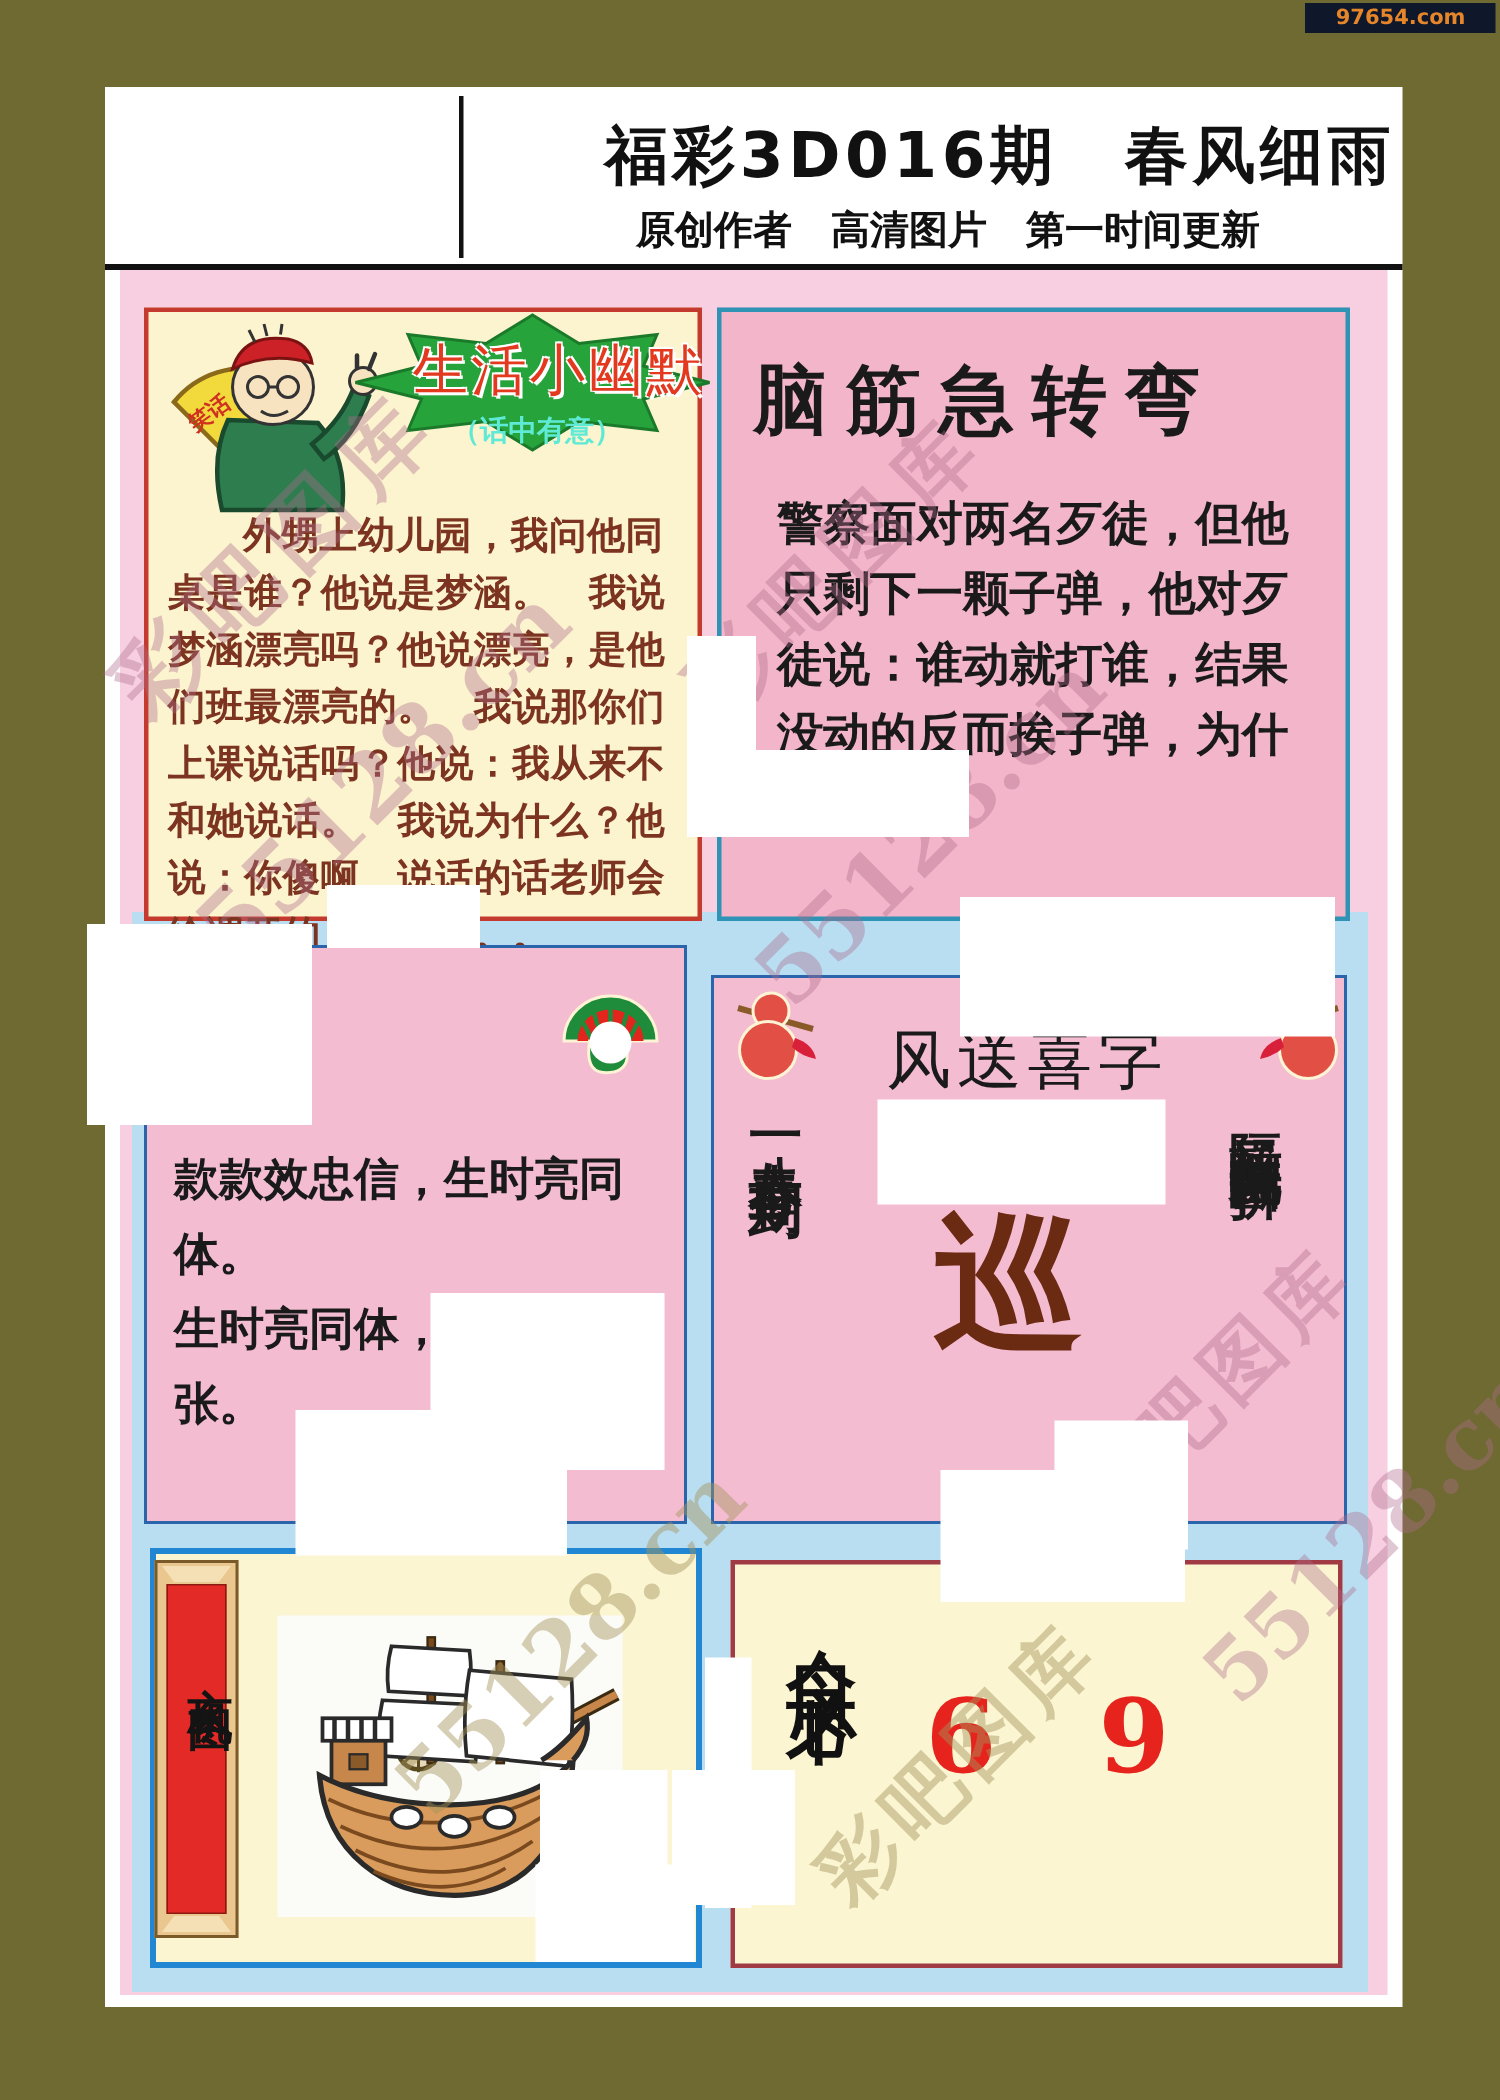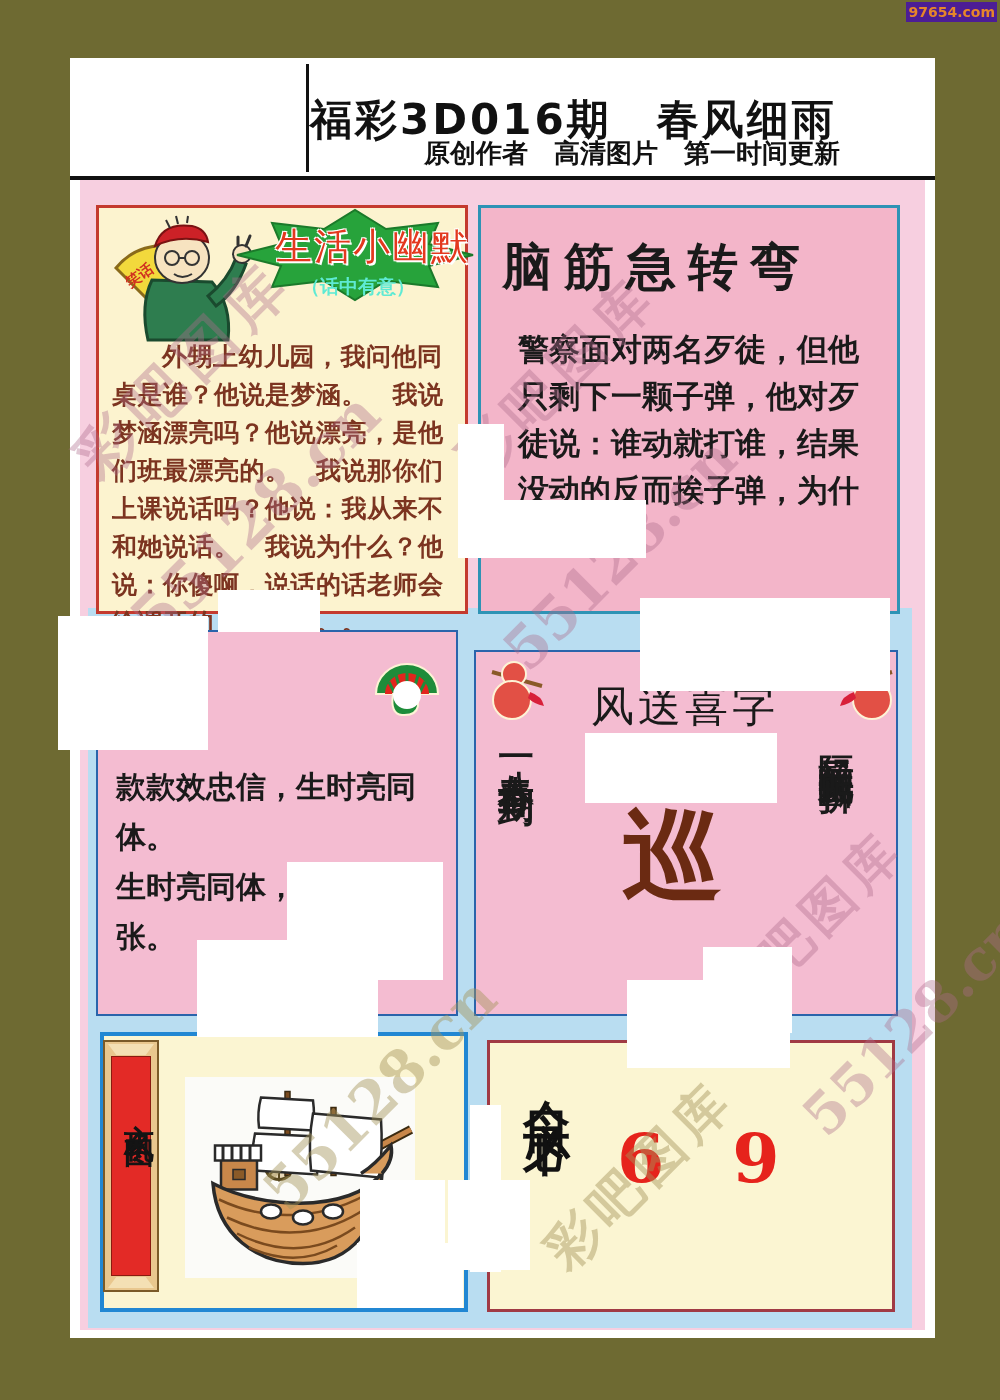--- a/index.html
+++ b/index.html
@@ -3,27 +3,27 @@
 <meta charset="utf-8">
 <style>
   html,body{margin:0;padding:0;background:#555;}
   .canvas{position:relative;width:1000px;height:1400px;background:#6e6a32;overflow:hidden;
           font-family:"DejaVu Serif","Liberation Serif",serif;}
   .abs{position:absolute;}
   
   .sheet{left:70px;top:58px;width:865px;height:1280px;background:#ffffff;}
   .pinkzone{left:80px;top:178px;width:845px;height:1152px;background:#f7cfe0;}
   .bluezone{left:88px;top:608px;width:824px;height:720px;background:#b9ddf1;}
-  .chip{right:3px;top:2px;background:#4c1d95;color:#e6862a;font-family:"DejaVu Sans","Liberation Sans",sans-serif;
-        font-size:14px;font-weight:bold;padding:2px 2px;}
+  .chip{right:3px;top:2px;background:#0f172a;color:#e6862a;font-family:"DejaVu Sans","Liberation Sans",sans-serif;
+        font-size:14px;font-weight:bold;padding:2px 20px;}
   
   .hline{left:70px;top:176px;width:865px;height:4px;background:#111;}
   .vline{left:306px;top:64px;width:3px;height:108px;background:#111;}
-  .htitle{left:310px;top:76px;width:620px;text-align:left;font-size:42px;font-weight:bold;color:#111;
-          font-family:"DejaVu Sans","Liberation Sans",sans-serif;letter-spacing:3px;margin-top:16px;}
+  .htitle{left:310px;top:76px;width:620px;text-align:right;font-size:42px;font-weight:bold;color:#111;
+          font-family:"DejaVu Sans","Liberation Sans",sans-serif;letter-spacing:3px;}
   .hsub{left:310px;top:136px;width:620px;text-align:center;font-size:26px;font-weight:bold;color:#111;
         font-family:"DejaVu Sans","Liberation Sans",sans-serif;margin-left:12px;}
   
   .panel{position:absolute;box-sizing:border-box;}
   .p-joke{left:96px;top:205px;width:372px;height:409px;background:#fcf3cf;border:3px solid #c43a2e;}
   .p-brain{left:478px;top:205px;width:422px;height:409px;background:#f3b5c9;border:3px solid #2e93b5;}
   .p-poem{left:96px;top:630px;width:362px;height:386px;background:#f4bcd1;border:2px solid #2a64ab;}
   .p-wind{left:474px;top:650px;width:424px;height:366px;background:#f4bcd1;border:2px solid #2a64ab;}
   .p-pic{left:100px;top:1032px;width:368px;height:280px;background:#fbf5d2;border:4px solid #2187d3;}
   .p-must{left:487px;top:1040px;width:408px;height:272px;background:#fbf5d2;border:3px solid #a03a44;}

